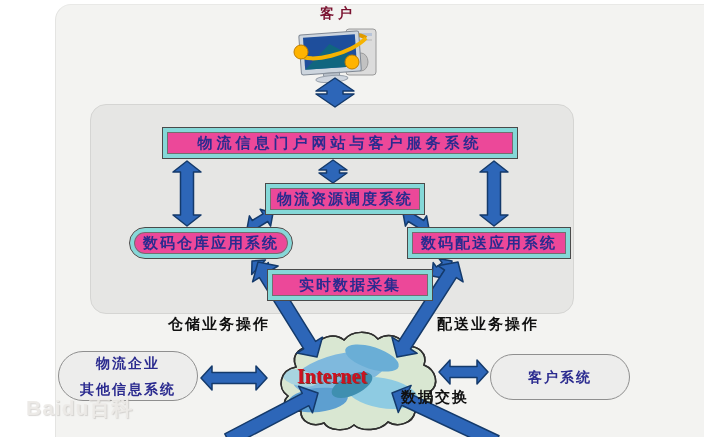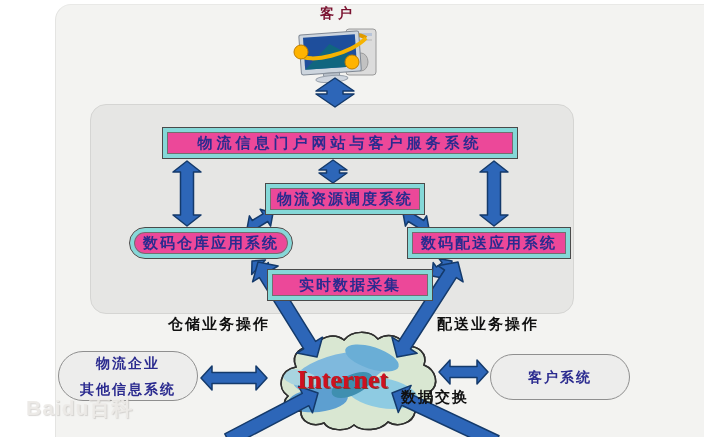--- a/index.html
+++ b/index.html
@@ -37,21 +37,21 @@
   }
   .free-label{
     position:absolute;z-index:4;color:#111;font-weight:bold;font-size:15px;
     letter-spacing:2px;white-space:nowrap;
   }
   .customer-label{
     position:absolute;z-index:4;color:#7a1230;font-weight:bold;font-size:14px;
     letter-spacing:4px;white-space:nowrap;
   }
   .internet-label{
-    position:absolute;z-index:4;color:#cf1020;font-weight:bold;font-size:26px;
+    position:absolute;z-index:4;color:#cf1020;font-weight:bold;font-size:20px;
     font-family:"Liberation Serif","DejaVu Serif",serif;
     text-shadow:1px 1px 0 #7a3b2e;white-space:nowrap;
   }
   .watermark{
     position:absolute;z-index:5;left:26px;top:394px;font-size:21px;font-weight:bold;
     color:rgba(236,234,231,0.95);
     text-shadow:1px 1px 1px rgba(185,182,178,0.55);
     letter-spacing:1px;white-space:nowrap;
   }
 </style>

